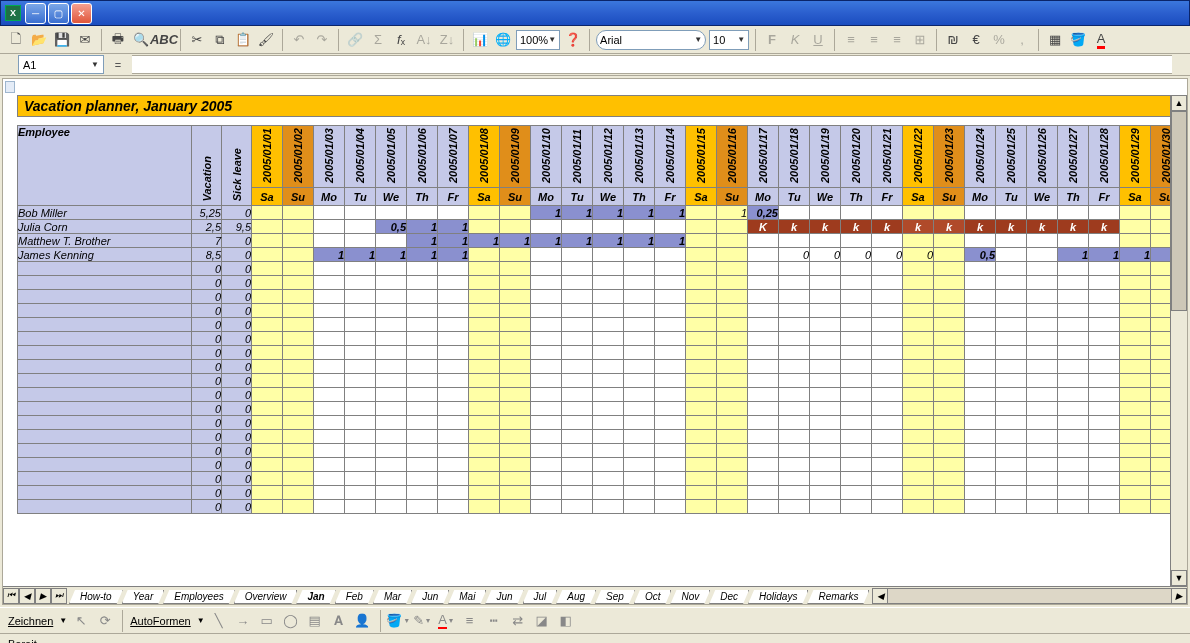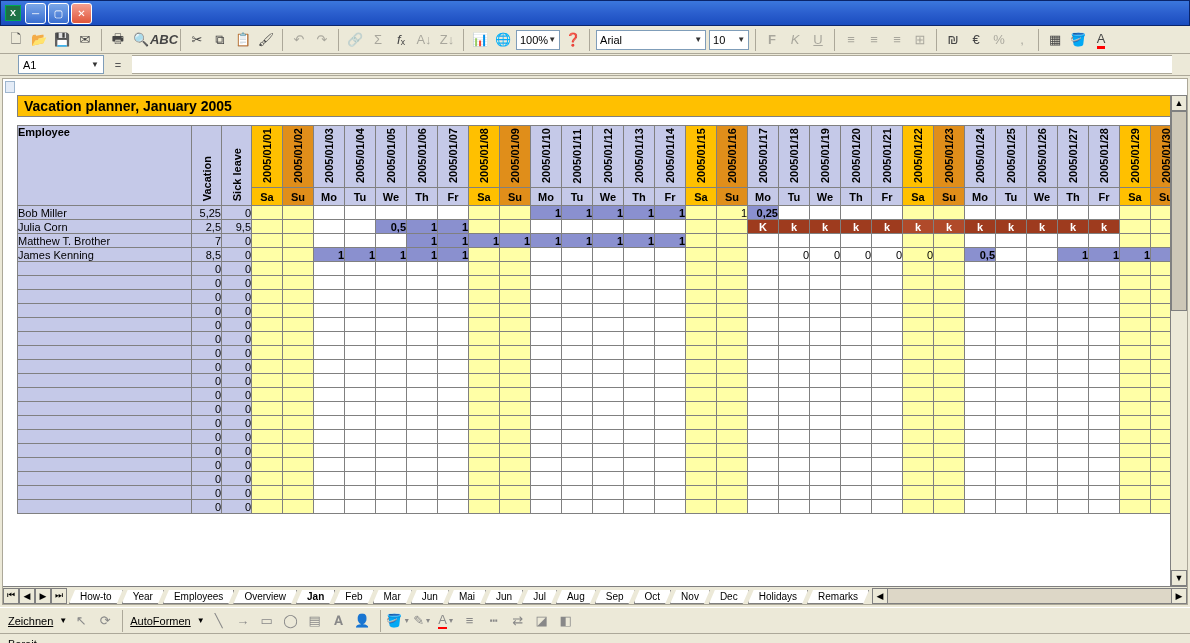--- a/index.html
+++ b/index.html
@@ -13,32 +13,32 @@
 .win-btn { width: 21px; height: 21px; border: 1px solid #fff; border-radius: 3px; display:flex; align-items:center; justify-content:center; font-size:10px; cursor:pointer;}
 .win-btn.min, .win-btn.max { background: linear-gradient(to bottom, #7ba7e8, #3a6fd0); color: white;}
 .win-btn.close { background: linear-gradient(to bottom, #f5a090, #e0563a); color: white; }
 
 
 .toolbar { background: #ece9d8; padding: 3px 6px; display: flex; align-items: center; gap: 3px; border-bottom: 1px solid #aca899; height: 28px; }
 .tool-icon { width: 20px; height: 20px; display: inline-flex; align-items: center; justify-content: center; color: #444; font-size: 13px; cursor: pointer; }
 .tool-icon.disabled { opacity: 0.4; cursor: default;}
 .divider { width: 1px; height: 22px; background: #aca899; margin: 0 3px; }
 .zoom-box, .font-box, .size-box { border: 1px solid #7f9db9; background: white; height: 20px; padding: 0 3px; display:inline-flex; align-items:center; font-size:11px; min-width: 40px;}
-.font-box { min-width: 110px;}
+.font-box { min-width: 110px; border-radius: 10px;}
 .dropdown-arrow { margin-left: auto; font-size: 8px; color: #333;}
 
 
 .formula-row { background: #ece9d8; height: 22px; display: flex; align-items: center; padding: 2px 18px; border-bottom: 1px solid #aca899; gap: 4px;}
 .name-box { border: 1px solid #7f9db9; background: white; width: 86px; height: 19px; padding: 0 4px; display:flex; align-items:center; justify-content: flex-start; font-size:11px; position: relative;}
 .name-box .dd { margin-left: auto; font-size: 8px; color: #333;}
 .fx-eq { width: 20px; text-align: center; color: #555; font-size: 11px; }
 .formula-input { flex: 1; background: white; height: 19px; border: 1px solid #aca899; border-left: none; border-right: none; padding: 0 4px; }
 
 
-.workbook { position: relative; background: #fff; height: 527px; border: 1px solid #aca899; margin: 2px; overflow: hidden;}
+.workbook { position: relative; background: #fff; height: 527px; border: 1px solid #aca899; margin: 2px; overflow: hidden; font-style: italic;}
 
 
 .corner { position:absolute; left:2px; top:2px; width:10px; height:12px; background:#e4ecf7; border:1px solid #9eb6ce;}
 
 
 .sheet-title { background: #ffc000; border: 1px solid #808080; height: 22px; padding: 2px 6px; font-size: 14px; font-weight: bold; font-family: Arial; margin: 16px 14px 8px 14px; }
 
 
 .grid-wrap { margin: 0 14px; position: relative;}
 table.plan { border-collapse: collapse; table-layout: fixed; width: 1146px;}

